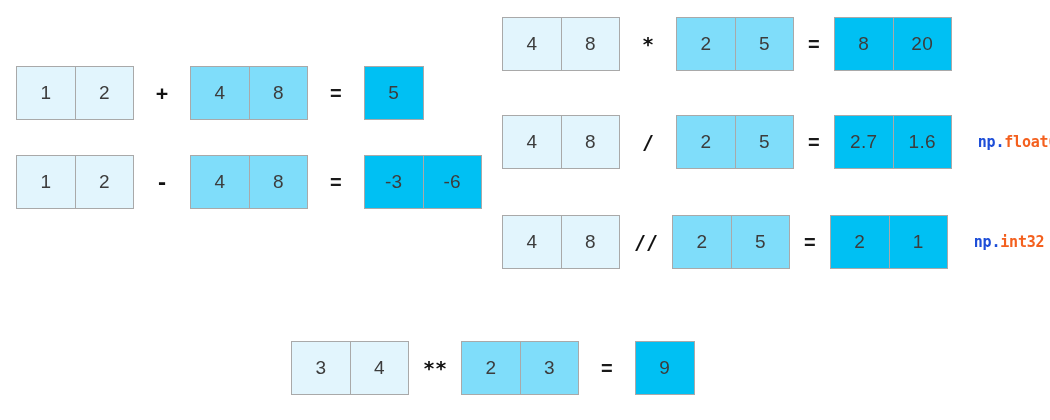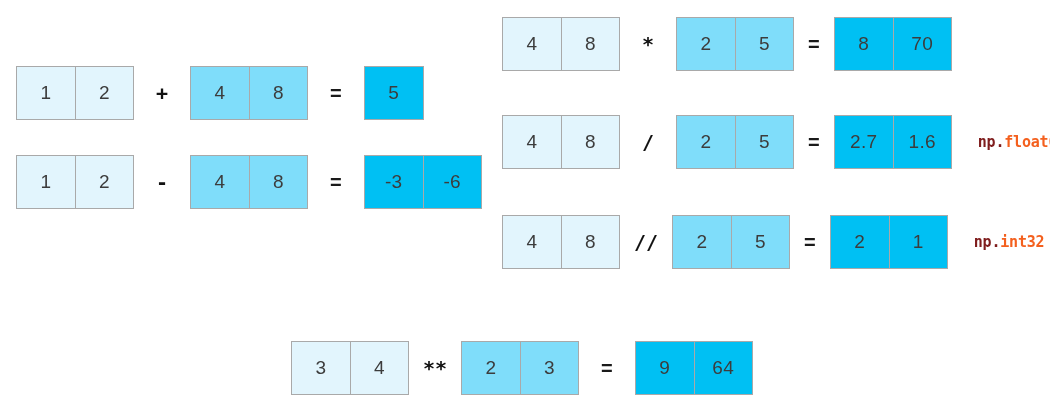--- a/index.html
+++ b/index.html
@@ -68,21 +68,21 @@
   .gap-s { width: 14px; }
 
   
   .dtype {
     font-family: "DejaVu Sans Mono", monospace;
     font-size: 15px;
     font-weight: bold;
     letter-spacing: -.2px;
     margin-left: 26px;
   }
-  .dtype .ns { color: #7f1d1d; }
+  .dtype .ns { color: #1d4ed8; }
   .dtype .tp { color: #f4601e; }
 </style>
 </head>
 <body>
 
 <div class="eq-row" style="left:16px; top:66px;">
   <div class="arr tone-pale">
     <div class="cell">1</div>
     <div class="cell">2</div>
   </div>
@@ -132,21 +132,21 @@
   <div class="gap-r"></div>
   <div class="arr tone-mid">
     <div class="cell">2</div>
     <div class="cell">5</div>
   </div>
   <div class="gap-s"></div>
   <div class="op eq">=</div>
   <div class="gap-s"></div>
   <div class="arr tone-deep">
     <div class="cell">8</div>
-    <div class="cell">70</div>
+    <div class="cell">20</div>
   </div>
 </div>
 
 <div class="eq-row" style="left:502px; top:115px;">
   <div class="arr tone-pale">
     <div class="cell">4</div>
     <div class="cell">8</div>
   </div>
   <div class="gap-l"></div>
   <div class="op">/</div>
@@ -201,15 +201,14 @@
   <div class="gap-s"></div>
   <div class="arr tone-mid">
     <div class="cell">2</div>
     <div class="cell">3</div>
   </div>
   <div class="gap-l"></div>
   <div class="op eq">=</div>
   <div class="gap-r"></div>
   <div class="arr tone-deep">
     <div class="cell">9</div>
-    <div class="cell">64</div>
   </div>
 </div>
 
 </body></html>

